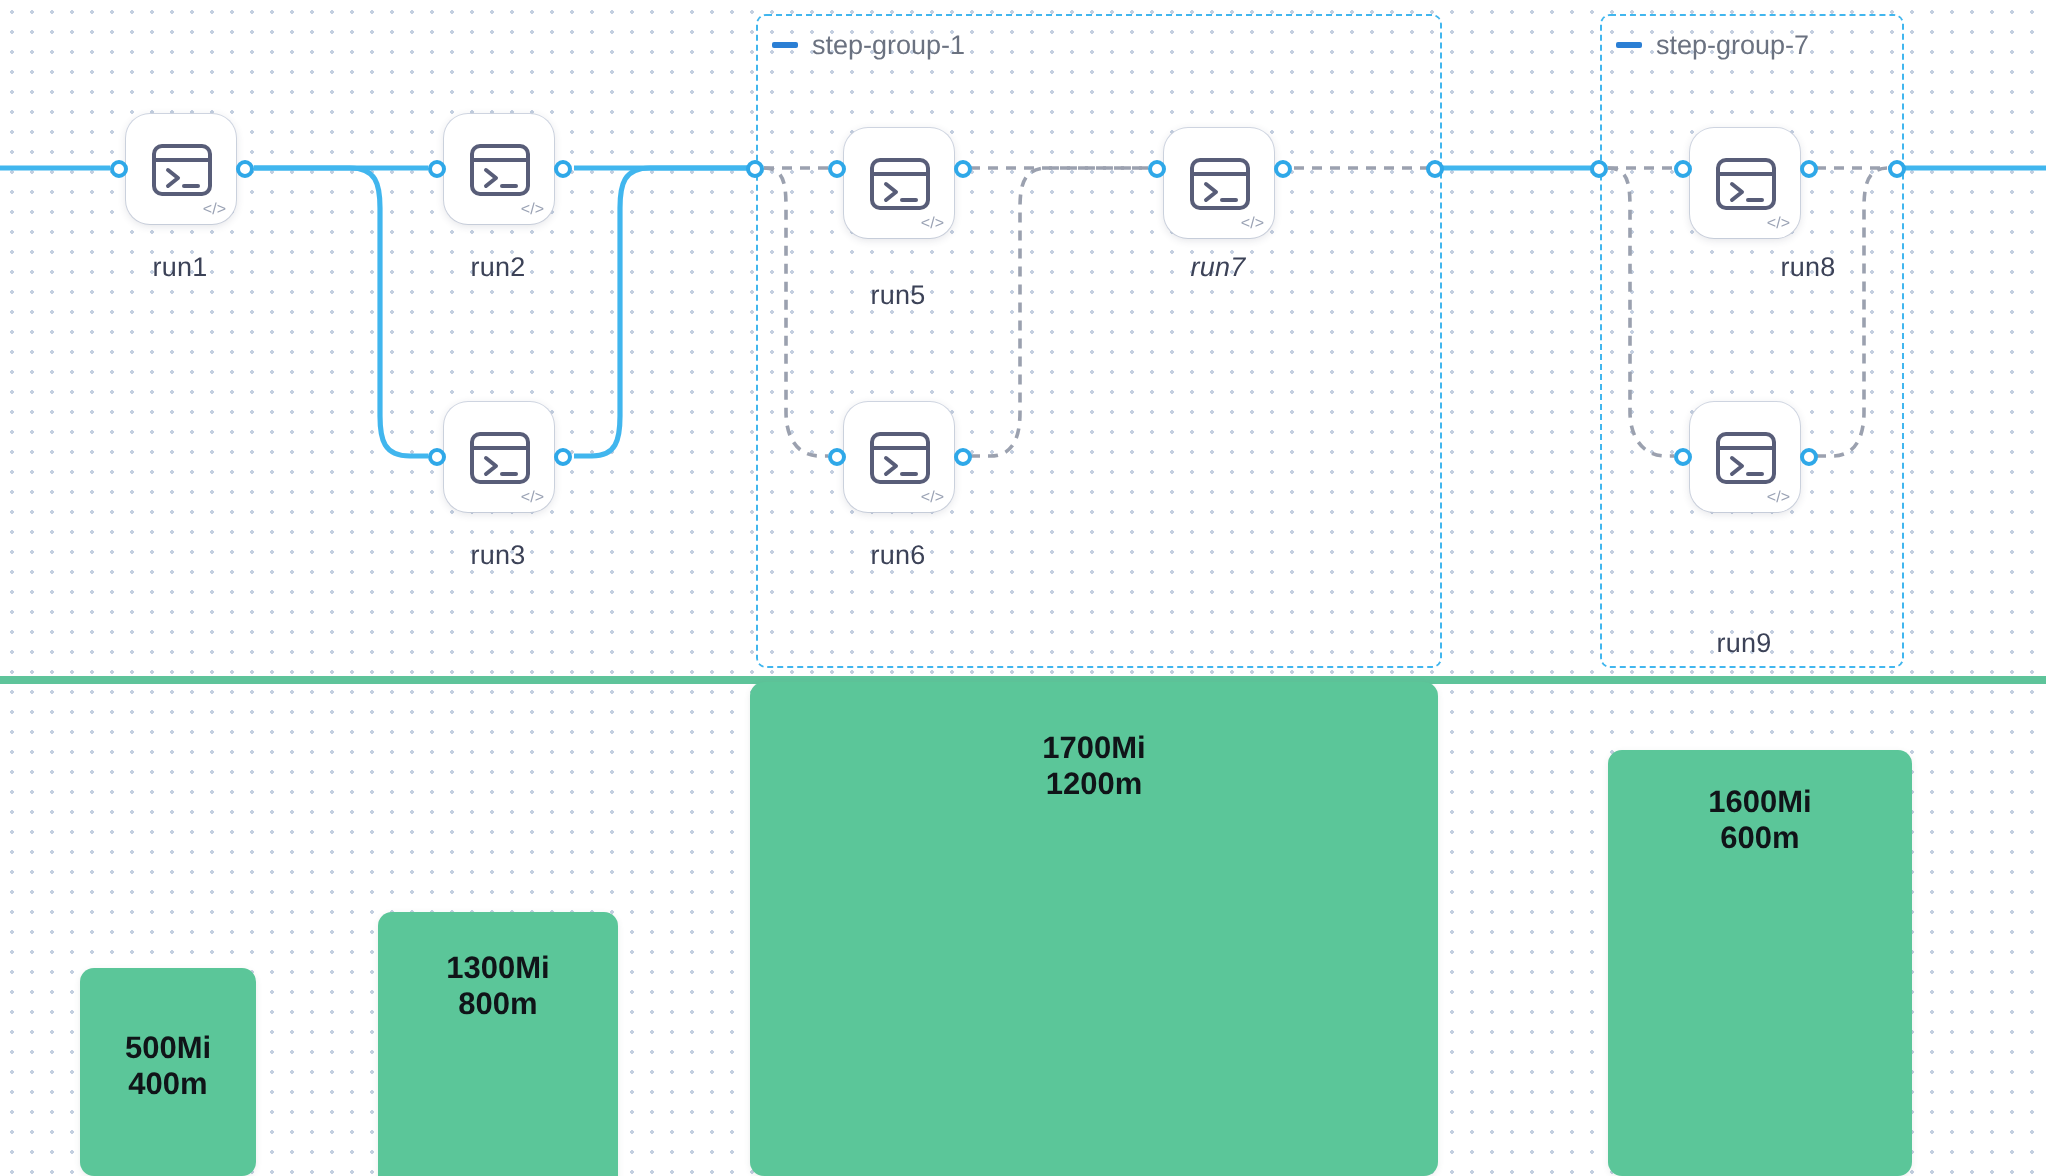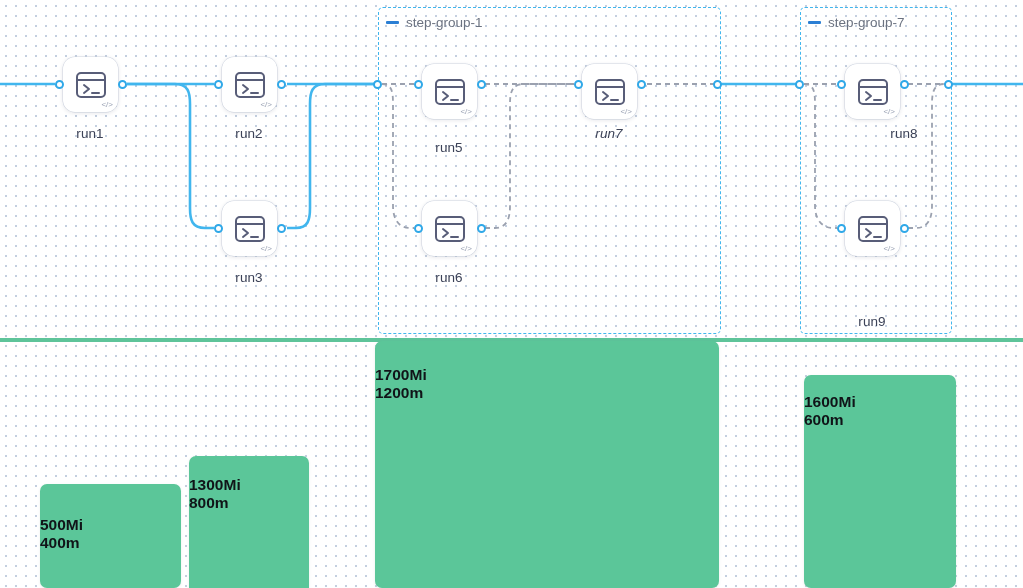--- a/index.html
+++ b/index.html
@@ -63,21 +63,21 @@
   }
 
   
   .bar{
     position:absolute;background:#5bc699;border-radius:7px;
     box-shadow:0 1px 3px rgba(60,90,80,.10);
   }
   .bar .bar-text{
     position:absolute;left:0;right:0;
     font-size:15.5px;font-weight:bold;color:#101418;line-height:18px;
-    font-family:"Liberation Sans",sans-serif;
+    text-align:center;font-family:"Liberation Sans",sans-serif;
     white-space:pre-line;
   }
 </style>
 </head>
 <body>
 
 <div id="canvas"></div>
 
 <svg class="layer" width="1023" height="588" viewBox="0 0 1023 588">
 
@@ -231,21 +231,21 @@
 </div>
 <div class="node-label" style="left:812px;top:270px;margin-top:44px;">run9</div>
 <div class="handle" style="left:837px;top:224px;"></div>
 <div class="handle" style="left:900px;top:224px;"></div>
 
 <div class="handle" style="left:795px;top:80px;"></div>
 <div class="handle" style="left:944px;top:80px;"></div>
 
 <div class="separator" style="top:338px;"></div>
 
-<div class="bar" style="left:40px;top:484px;width:100px;height:104px;padding-left:41px;">
+<div class="bar" style="left:40px;top:484px;width:88px;height:104px;">
   <div class="bar-text" style="top:32px;">500Mi
 400m</div>
 </div>
 
 <div class="bar" style="left:189px;top:416px;width:120px;height:172px;margin-top:40px;">
   <div class="bar-text" style="top:20px;">1300Mi
 800m</div>
 </div>
 
 <div class="bar" style="left:375px;top:341px;width:344px;height:247px;">

